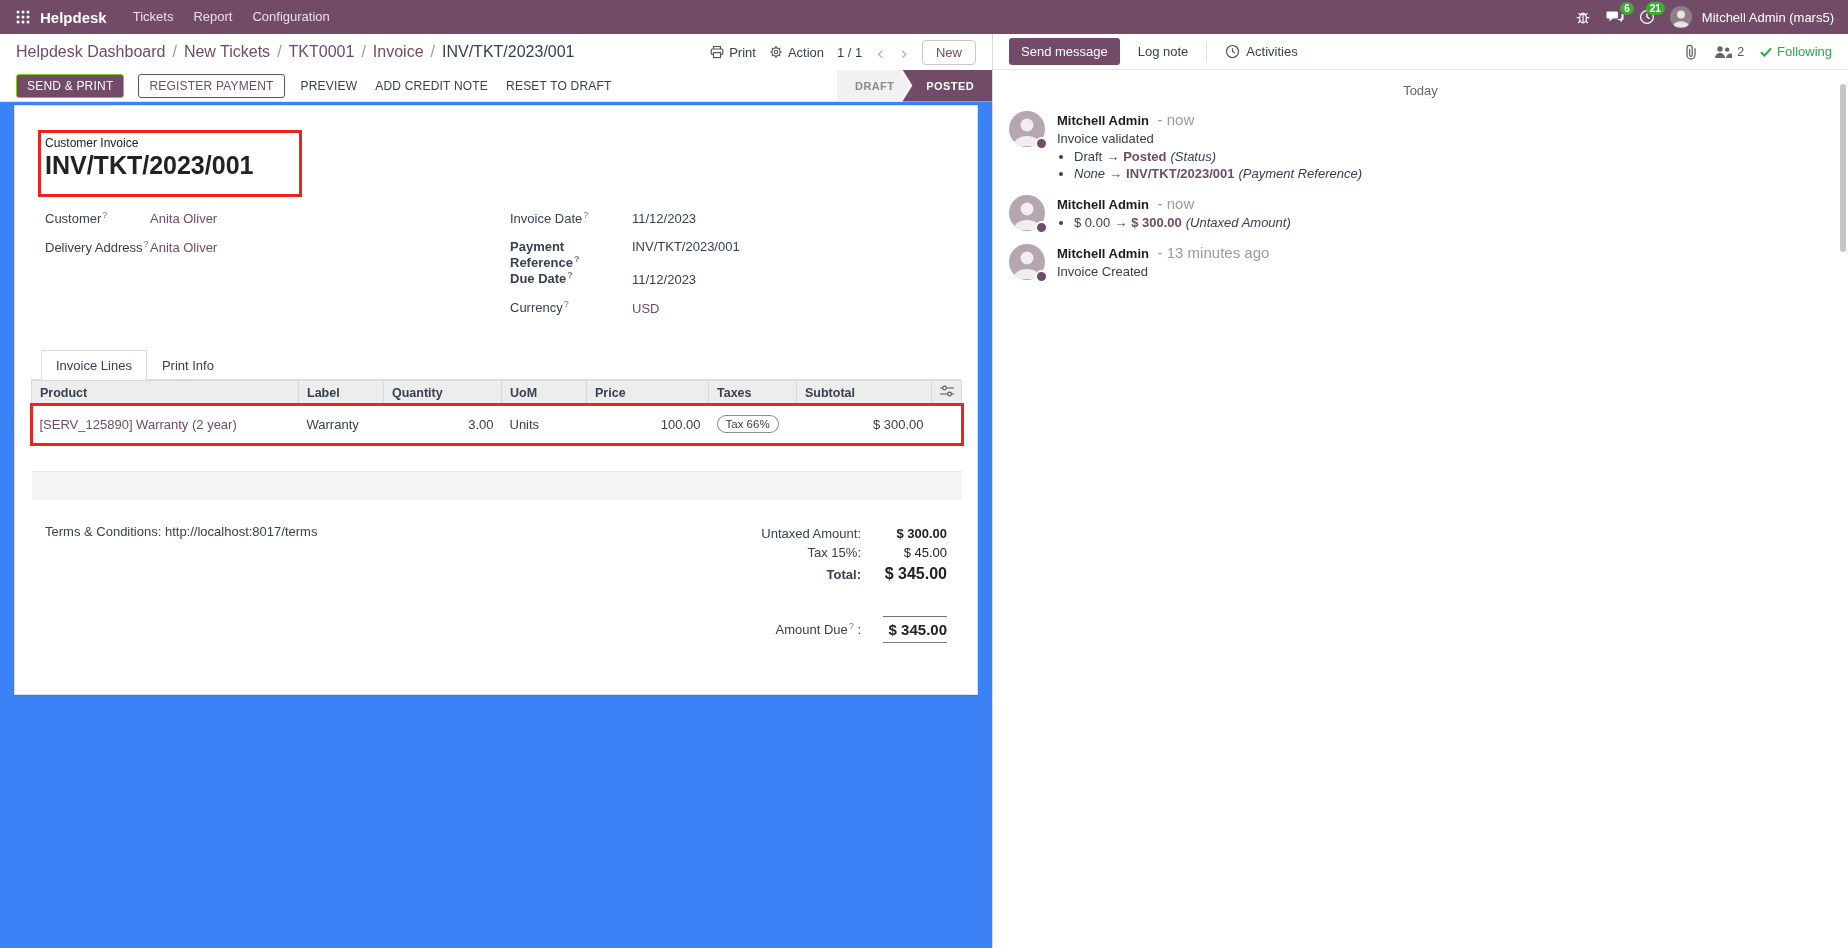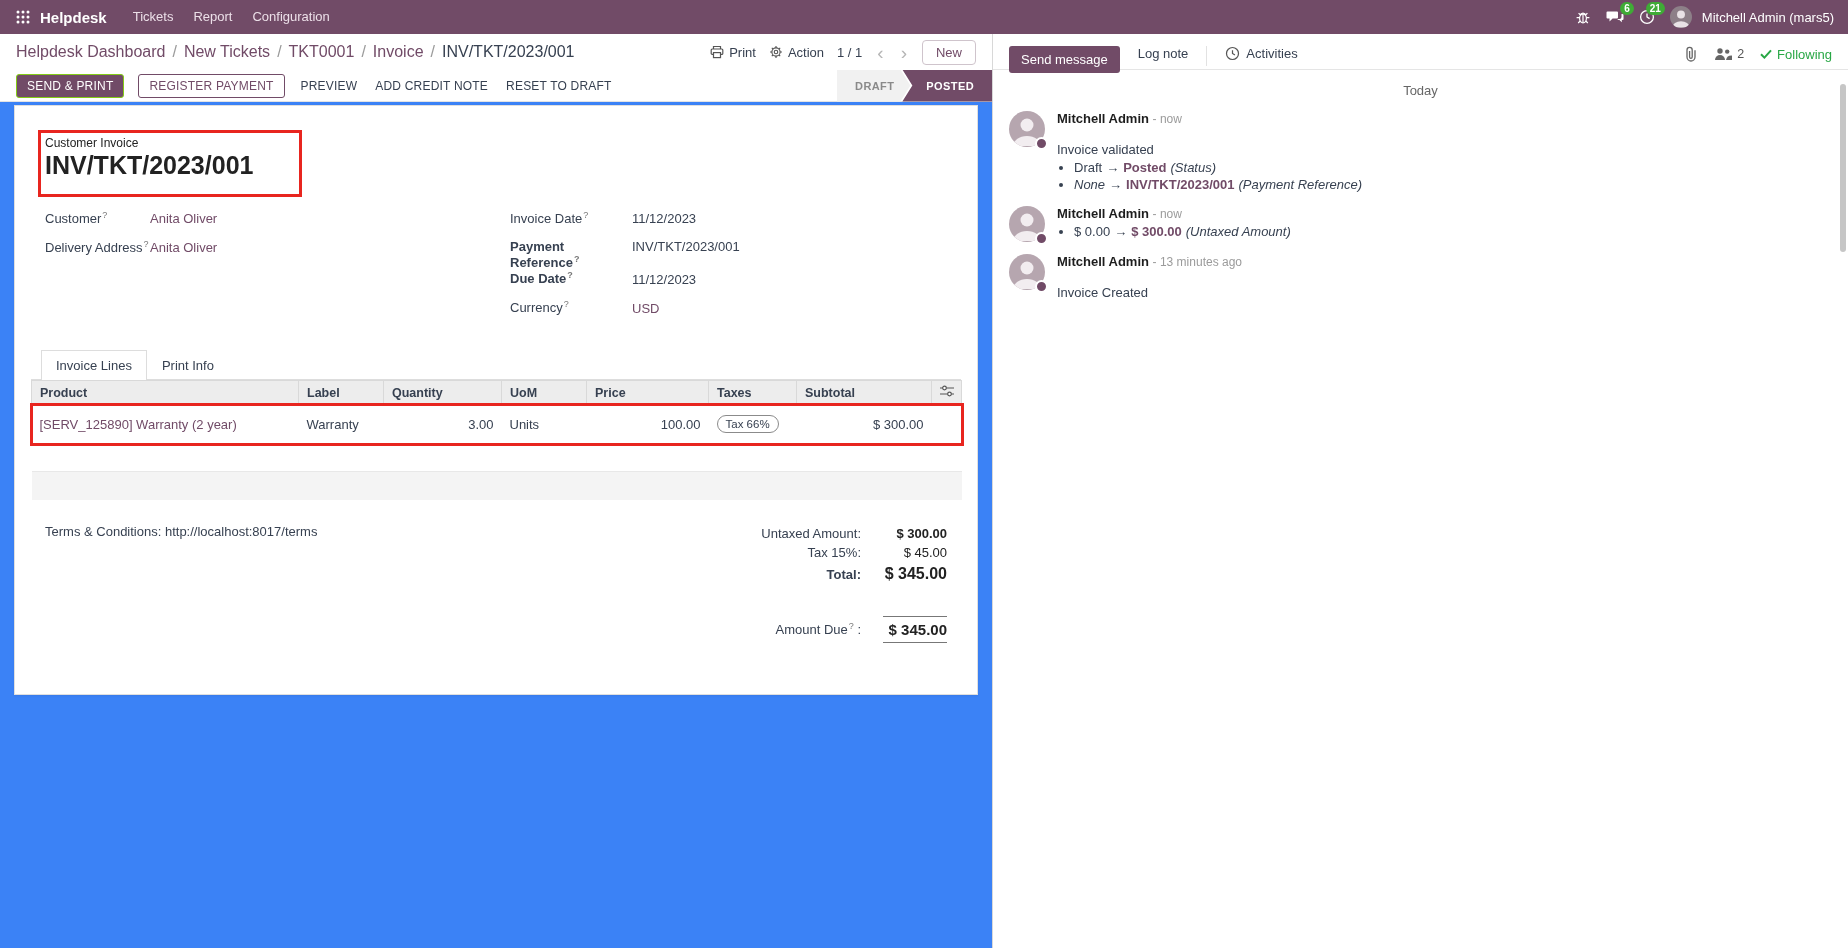--- a/index.html
+++ b/index.html
@@ -85,36 +85,36 @@
   .bold{font-weight:bold}
   .total-row.grand{margin-top:2px}
   .total-row.grand .total-label{font-weight:bold}
   .total-row.grand .total-value{font-weight:bold;font-size:16px}
   .amount-due-row{display:flex;justify-content:flex-end;align-items:center;margin:32px 14px 0}
   .amount-due-label{font-size:13px;color:#374151}
   .amount-due-value{width:64px;margin-left:22px;text-align:right;font-weight:bold;font-size:15px;color:#222;border-top:1px solid #777;border-bottom:1px solid #777;padding:4px 0}
 
   
   .chatter{flex:1;background:#fff;position:relative;display:flex;flex-direction:column;min-width:0}
-  .chatter-top{height:36px;flex:0 0 36px;border-bottom:1px solid #e5e5e5;display:flex;align-items:flex-start;padding:12px 16px;gap:18px}
+  .chatter-top{height:36px;flex:0 0 36px;border-bottom:1px solid #e5e5e5;display:flex;align-items:center;padding:12px 16px;gap:18px}
   .btn-send{background:#714B67;color:#fff;border:none;font-size:13px;padding:6px 12px;border-radius:3px;cursor:pointer;font-family:inherit}
   .chatter-tab{color:#374151;font-size:13px;cursor:pointer;background:none;border:none;font-family:inherit}
   .vdiv{width:1px;height:20px;background:#e2e2e2}
   .chatter-activities{display:flex;align-items:center;gap:6px;color:#374151;font-size:13px;cursor:pointer;background:none;border:none;font-family:inherit}
   .chatter-top-right{margin-left:auto;display:flex;align-items:center;gap:16px}
   .followers{display:flex;align-items:center;gap:5px;color:#555;font-size:12.5px;cursor:pointer}
   .following{display:flex;align-items:center;gap:5px;color:#28a745;font-size:13px;cursor:pointer}
   .date-sep{text-align:center;color:#666;font-size:13px;padding:13px 0 3px}
   .message{display:flex;gap:12px;padding:10px 16px 2px}
   .msg-avatar{position:relative;width:36px;height:36px;flex:0 0 36px}
   .avatar-lg{width:36px;height:36px;border-radius:50%;overflow:hidden;display:block}
   .msg-type-badge{position:absolute;right:-3px;bottom:-3px;width:13px;height:13px;border-radius:50%;background:#714B67;border:2px solid #fff}
   .msg-author{font-weight:bold;color:#1d1d1d;font-size:13px;cursor:pointer}
-  .msg-time{color:#9b9b9b;font-size:12px;}
-  .msg-body{color:#374151;font-size:13px;margin-top:16px}
+  .msg-time{color:#9b9b9b;font-size:15px;margin-left:5px}
+  .msg-body{color:#374151;font-size:13px;margin-top:3px}
   ul.changes{margin:3px 0 0 17px}
   ul.changes li{margin:2px 0;color:#374151;font-size:13px}
   .chg-new{color:#714B67;font-weight:bold}
   .chg-italic{font-style:italic}
   .chg-field{font-style:italic;margin-left:4px}
   .chg-arrow{margin:0 4px;color:#374151}
   .scroll-thumb{position:absolute;top:50px;right:2px;width:6px;height:168px;background:#c6c6c6;border-radius:3px;cursor:pointer}
 </style>
 </head>
 <body>

